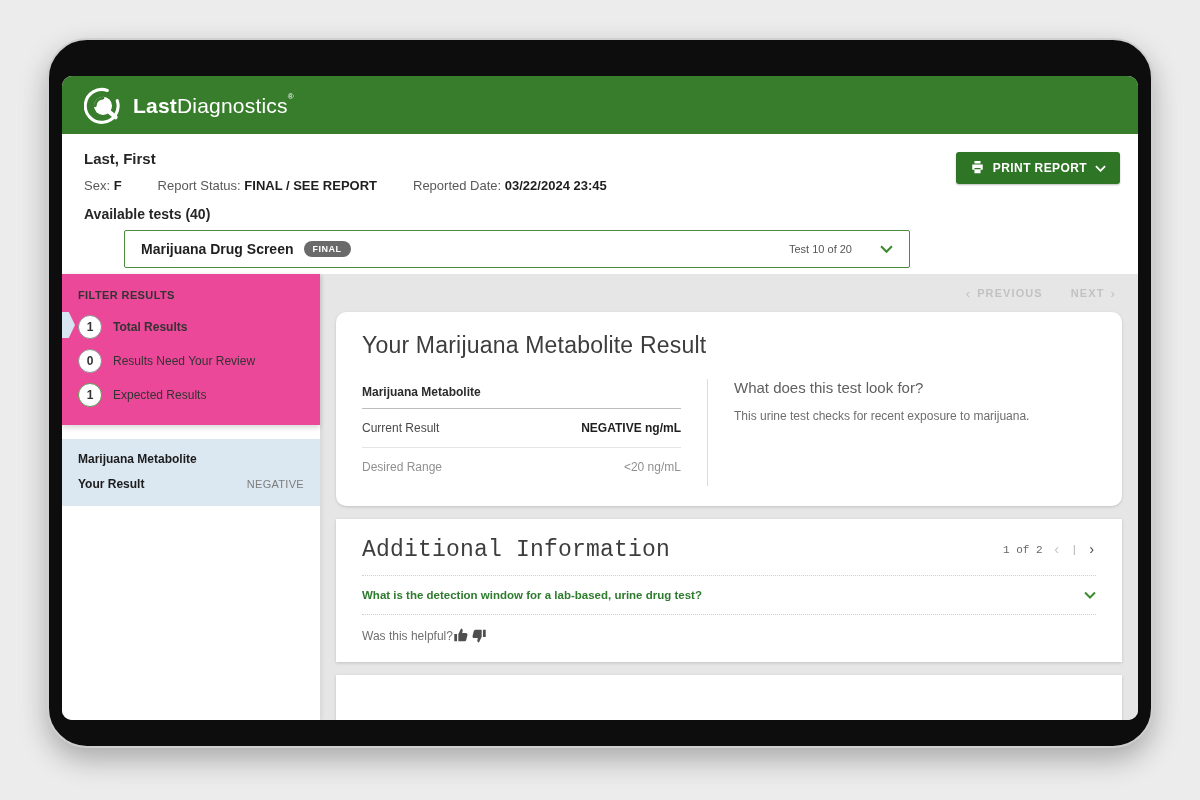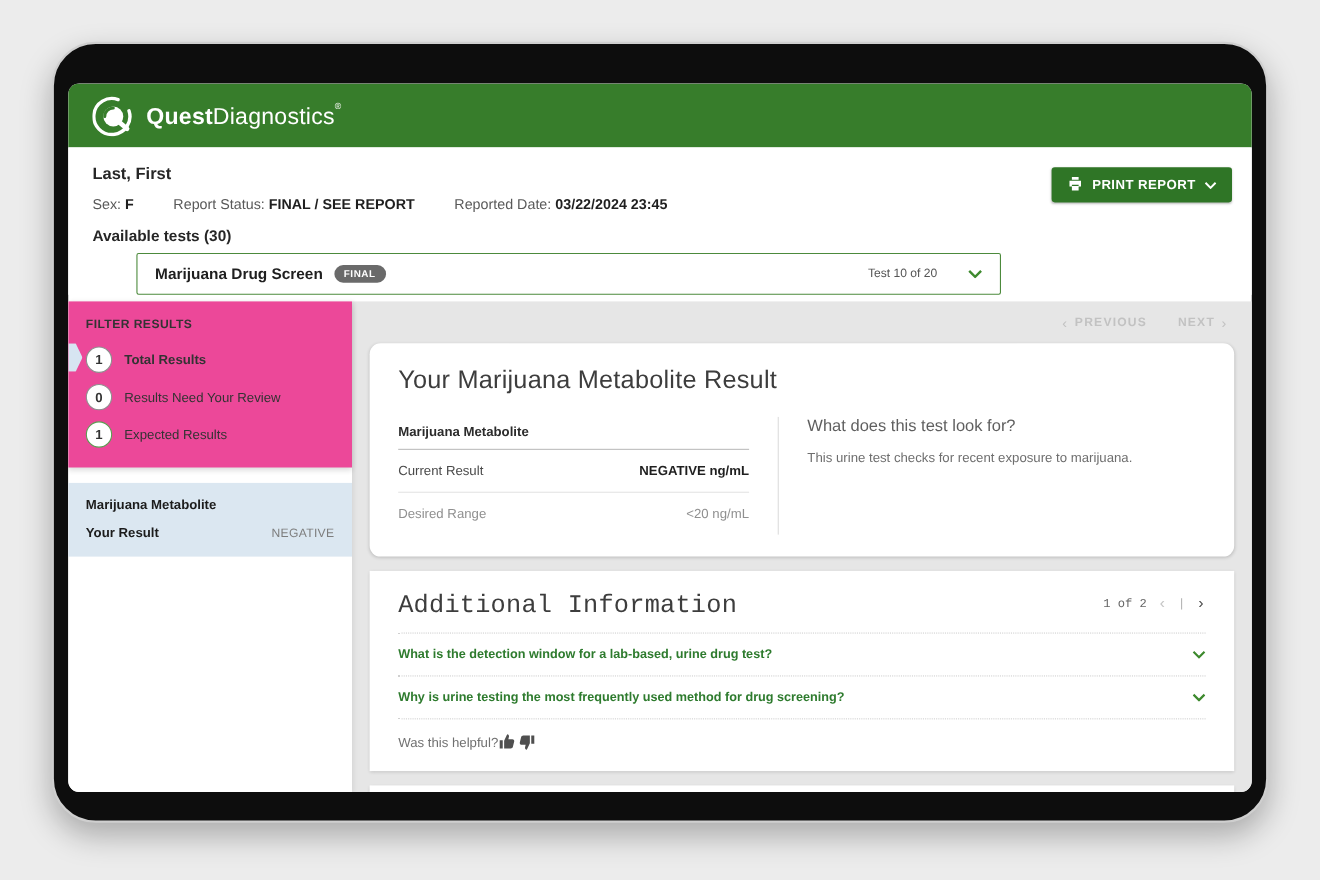--- a/index.html
+++ b/index.html
@@ -135,32 +135,32 @@
   <div class="screen">
 
     <div class="green-bar">
       <svg class="logo-mark" viewBox="0 0 44 44">
         <path d="M27 5.2 A19 19 0 1 0 38.5 17" fill="none" stroke="#fff" stroke-width="3.6" stroke-linecap="round"></path>
         <circle cx="22" cy="23" r="10.5" fill="#fff"></circle>
         <path d="M27.5 28.5 L36.5 36" stroke="#fff" stroke-width="5" stroke-linecap="round"></path>
         <path d="M13 23 a9 9 0 0 1 9-9" fill="none" stroke="#377d2b" stroke-width="3.2" stroke-linecap="round"></path>
       </svg>
       <div class="brand-text">
-        <span class="b">Quest</span><span class="l">Diagnostics</span><sup>®</sup>
+        <span class="b">Last</span><span class="l">Diagnostics</span><sup>®</sup>
       </div>
     </div>
 
     <div class="info-section">
       <div class="patient-name">Last, First</div>
       <div class="meta-row">
         <span><span>Sex:</span> <b>F</b></span>
         <span><span>Report Status:</span> <b>FINAL / SEE REPORT</b></span>
         <span><span>Reported Date:</span> <b>03/22/2024 23:45</b></span>
       </div>
-      <div class="avail-tests">Available tests (30)</div>
+      <div class="avail-tests">Available tests (40)</div>
 
       <div class="test-selector">
         <span class="test-name">Marijuana Drug Screen</span>
         <span class="badge-final">FINAL</span>
         <span class="selector-right">
           <span class="test-pos">Test 10 of 20</span>
           <span class="chev green-ic">
             <svg width="13" height="8" viewBox="0 0 12 7">
                 <path d="M1 1l5 5 5-5" fill="none" stroke="currentColor" stroke-width="2"></path>
               </svg>
@@ -257,28 +257,20 @@
           </div>
           <div class="faq">
             <div class="q-row">
               <span class="q-text">What is the detection window for a lab-based, urine drug test?</span>
               <span class="chev green-ic">
                 <svg width="12" height="8" viewBox="0 0 12 7">
                     <path d="M1 1l5 5 5-5" fill="none" stroke="currentColor" stroke-width="2"></path>
                   </svg>
               </span>
             </div>
-            <div class="q-row">
-              <span class="q-text">Why is urine testing the most frequently used method for drug screening?</span>
-              <span class="chev green-ic">
-                <svg width="12" height="8" viewBox="0 0 12 7">
-                    <path d="M1 1l5 5 5-5" fill="none" stroke="currentColor" stroke-width="2"></path>
-                  </svg>
-              </span>
-            </div>
             <div class="helpful">
               <span class="helpful-label">Was this helpful?</span>
               <span class="thumb thumb-up">
                 <svg width="17" height="17" viewBox="0 0 16 16">
                     <path d="M1.2 6.5h2.6v7H1.2z M5 13.5V6.9L7.6 1.4c1 .1 1.8 1 1.5 2.1L8.6 5.6h3.5c1 0 1.8 1 1.5 2l-1.1 4.4c-.2.9-1 1.5-1.9 1.5H5z"></path>
                   </svg>
               </span>
               <span class="thumb thumb-down">
                 <svg width="17" height="17" viewBox="0 0 16 16">
                     <path d="M1.2 6.5h2.6v7H1.2z M5 13.5V6.9L7.6 1.4c1 .1 1.8 1 1.5 2.1L8.6 5.6h3.5c1 0 1.8 1 1.5 2l-1.1 4.4c-.2.9-1 1.5-1.9 1.5H5z"></path>

